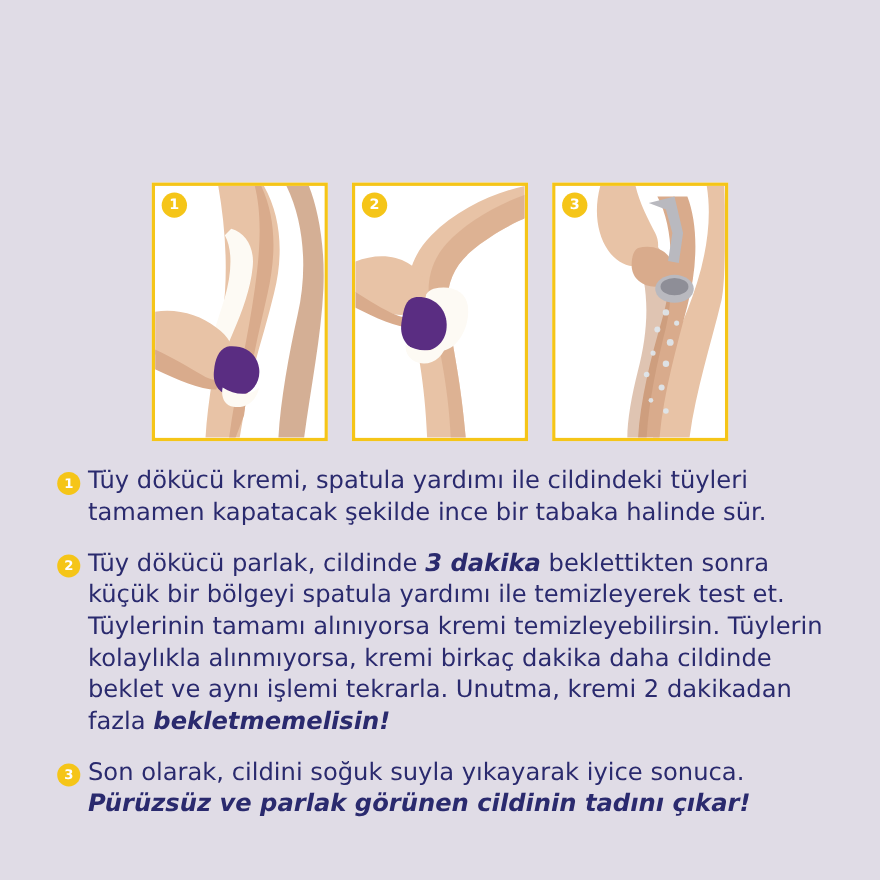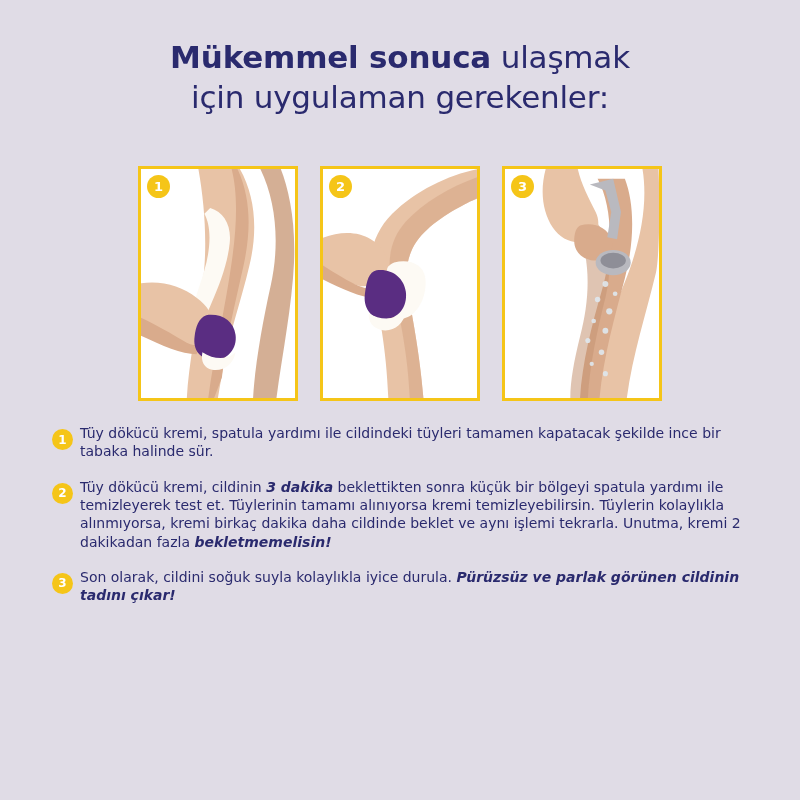--- a/index.html
+++ b/index.html
@@ -114,41 +114,35 @@
     font-size: 12px;
     font-weight: 700;
     display: flex;
     align-items: center;
     justify-content: center;
     margin-top: 5px;
     margin-right: 7px;
     line-height: 1;
   }
   .step-text {
-    font-size: 14px;
+    font-size: 22px;
     line-height: 1.31;
     color: #2a2a6e;
     font-weight: 400;
   }
   .step-text b {
     font-weight: 700;
     font-style: italic;
   }
 </style>
 </head>
 <body>
 
 <div class="page">
 
-  <div class="heading">
-    <div class="line">
-      <span class="strong">Mükemmel sonuca</span><span> ulaşmak</span>
-    </div>
-    <div class="line">için uygulaman gerekenler:</div>
-  </div>
 
   <div class="photos">
 
     <div class="photo">
       <div class="badge">1</div>
       <svg viewBox="0 0 160 235" preserveAspectRatio="xMidYMid slice">
         <rect x="0" y="0" width="160" height="235" fill="#ffffff"></rect>
 
         <path d="M96 -10 C 118 20, 122 60, 112 100 C 104 134, 92 168, 86 200 C 82 222, 80 235, 80 235 L 48 235 C 50 200, 58 160, 64 120 C 70 78, 66 30, 58 -10 Z" class="skin-a"></path>
 
@@ -224,26 +218,26 @@
     <div class="step">
       <div class="step-num">1</div>
       <div class="step-text">
         <span>Tüy dökücü kremi, spatula yardımı ile cildindeki tüyleri tamamen kapatacak şekilde ince bir tabaka halinde sür.</span>
       </div>
     </div>
 
     <div class="step">
       <div class="step-num">2</div>
       <div class="step-text">
-        <span>Tüy dökücü kremi, cildinin </span><b>3 dakika</b><span> beklettikten sonra küçük bir bölgeyi spatula yardımı ile temizleyerek test et. Tüylerinin tamamı alınıyorsa kremi temizleyebilirsin. Tüylerin kolaylıkla alınmıyorsa, kremi birkaç dakika daha cildinde beklet ve aynı işlemi tekrarla. Unutma, kremi 2 dakikadan fazla </span><b>bekletmemelisin!</b>
+        <span>Tüy dökücü parlak, cildinde </span><b>3 dakika</b><span> beklettikten sonra küçük bir bölgeyi spatula yardımı ile temizleyerek test et. Tüylerinin tamamı alınıyorsa kremi temizleyebilirsin. Tüylerin kolaylıkla alınmıyorsa, kremi birkaç dakika daha cildinde beklet ve aynı işlemi tekrarla. Unutma, kremi 2 dakikadan fazla </span><b>bekletmemelisin!</b>
       </div>
     </div>
 
     <div class="step">
       <div class="step-num">3</div>
       <div class="step-text">
-        <span>Son olarak, cildini soğuk suyla kolaylıkla iyice durula. </span><b>Pürüzsüz ve parlak görünen cildinin tadını çıkar!</b>
+        <span>Son olarak, cildini soğuk suyla yıkayarak iyice sonuca. </span><b>Pürüzsüz ve parlak görünen cildinin tadını çıkar!</b>
       </div>
     </div>
 
   </div>
 
 </div>
 
 </body></html>

